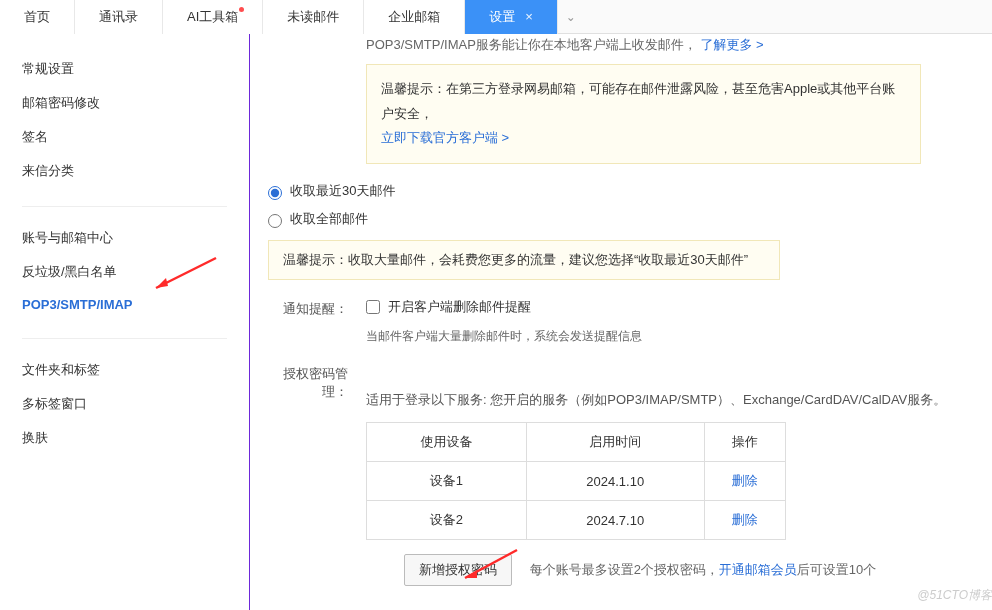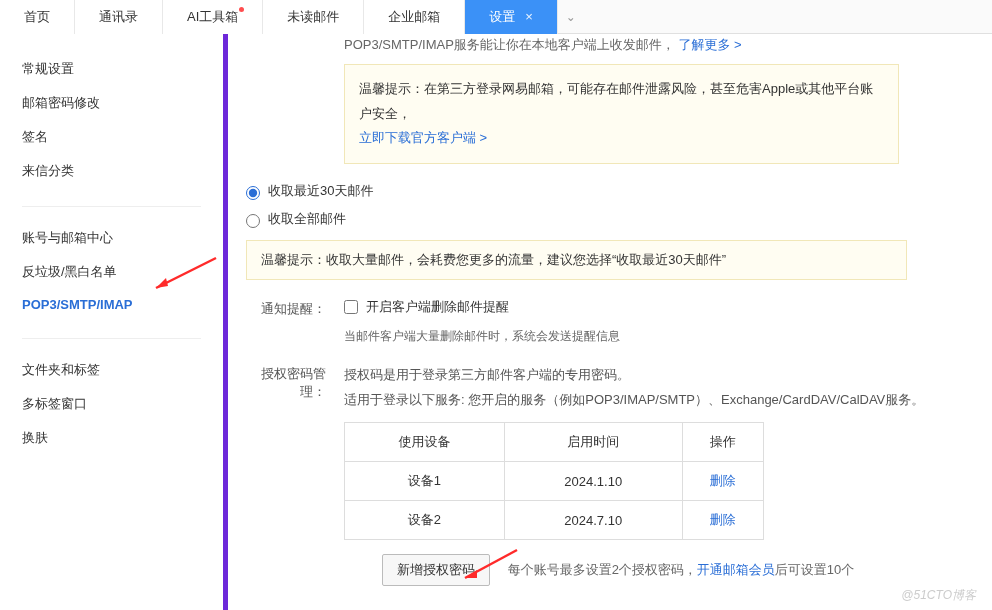--- a/index.html
+++ b/index.html
@@ -4,48 +4,48 @@
 <style>
 * { margin: 0; padding: 0; box-sizing: border-box; font-family: "Microsoft YaHei", "PingFang SC", Arial, sans-serif; }
 body { background: #fff; font-size: 12px; color: #333; width: 992px; height: 610px; overflow: hidden; position: relative; }
 .tabs { display: flex; border-bottom: 1px solid #e0e0e0; background: #fafafa; height: 34px; }
 .tab { padding: 0 24px; height: 34px; line-height: 34px; font-size: 13px; color: #333; cursor: pointer; position: relative; border-right: 1px solid #e8e8e8; background: #fff; }
 .tab.active { background: #3b91f7; color: #fff; }
 .tab .dot { position: absolute; top: 7px; right: 18px; width: 5px; height: 5px; background: #ff4d4f; border-radius: 50%; }
 .tab-close { margin-left: 10px; color: rgba(255,255,255,0.9); font-size: 13px; }
 .tab-drop { width: 26px; text-align: center; line-height: 34px; color: #999; cursor: pointer; }
 .layout { display: flex; height: 576px; }
-.sidebar { width: 228px; border-right: 5px solid #6d28d9; padding-top: 18px; overflow-y: auto; }
+.sidebar { width: 250px; border-right: 1px solid #6d28d9; padding-top: 18px; overflow-y: auto; }
 .side-group { margin-bottom: 18px; }
 .side-item { padding: 8px 0 8px 22px; font-size: 13px; color: #333; cursor: pointer; }
 .side-item.active { color: #2a6ed6; font-weight: bold; }
 .side-sep { height: 1px; background: #eee; margin: 6px 22px 14px 22px; }
 .arrow { position: absolute; width: 70px; height: 40px; pointer-events: none; }
 .arrow.a1 { left: 148px; top: 256px; }
 .arrow.a2 { left: 455px; top: 546px; }
 .main { flex: 1; padding: 0 18px 18px 18px; overflow-y: auto; font-size: 13px; color: #333; position: relative; }
 .top-cut { color: #666; padding: 2px 0 4px 98px; }
 .link { color: #2a6ed6; cursor: pointer; }
 .tip-box { background: #fffdf2; border: 1px solid #f1e7b8; padding: 12px 14px; margin: 6px 0 18px 98px; line-height: 1.9; width: 555px; }
 .row { display: flex; margin-bottom: 18px; }
 .row-label { width: 98px; text-align: right; padding-right: 18px; color: #555; padding-top: 2px; }
 .row-body { flex: 1; }
 .radio-line { margin-bottom: 10px; display: flex; align-items: flex-end; }
 .radio-line input { margin-right: 8px; accent-color: #2a6ed6; width: 14px; height: 14px; }
 .checkbox-line { display: flex; align-items: center; margin-bottom: 6px; }
 .checkbox-line input { margin-right: 8px; width: 14px; height: 14px; }
 .subtext { color: #666; margin-top: 12px; font-size: 12px; }
-.tip-box2 { background: #fffdf2; border: 1px solid #f1e7b8; padding: 10px 14px; margin-top: 12px; width: 661px; }
+.tip-box2 { background: #fffdf2; border: 1px solid #f1e7b8; padding: 10px 14px; margin-top: 12px; width: 512px; }
 .desc { color: #555; line-height: 1.9; margin-bottom: 10px; }
 table.auth { border-collapse: collapse; width: 420px; margin-bottom: 14px; }
 table.auth th, table.auth td { border: 1px solid #ddd; padding: 10px 0; text-align: center; font-size: 13px; }
 table.auth th { font-weight: normal; color: #333; }
 .btn { display: inline-block; padding: 6px 14px; border: 1px solid #bbb; background: #f7f7f7; border-radius: 2px; cursor: pointer; font-size: 13px; color: #333; margin-left: 38px; }
 .after-btn { margin-left: 14px; color: #666; }
-.watermark { position: absolute; right: 16px; bottom: 6px; color: #ccc; font-size: 12px; font-style: italic; pointer-events: none; margin-left: 9px; }
+.watermark { position: absolute; right: 0; bottom: 6px; color: #ccc; font-size: 12px; font-style: italic; pointer-events: none; margin-left: 9px; }
 </style>
 </head>
 <body>
 
 <div class="tabs">
   <div class="tab">首页</div>
   <div class="tab">通讯录</div>
   <div class="tab"><span>AI工具箱</span><span class="dot"></span></div>
   <div class="tab">未读邮件</div>
   <div class="tab">企业邮箱</div>
@@ -110,21 +110,21 @@
           <span>开启客户端删除邮件提醒</span>
         </div>
         <div class="subtext">当邮件客户端大量删除邮件时，系统会发送提醒信息</div>
       </div>
     </div>
 
     <div class="row">
       <div class="row-label">授权密码管理：</div>
       <div class="row-body">
         <div class="desc">
-          <span>授权码是用于登录第三方邮件客户端的专用密码。</span><br>
+          <br>
           <span>适用于登录以下服务: 您开启的服务（例如POP3/IMAP/SMTP）、Exchange/CardDAV/CalDAV服务。</span>
         </div>
         <table class="auth">
           <tbody>
               <tr>
             <th>使用设备</th>
             <th>启用时间</th>
             <th>操作</th>
           </tr>
           <tr>

